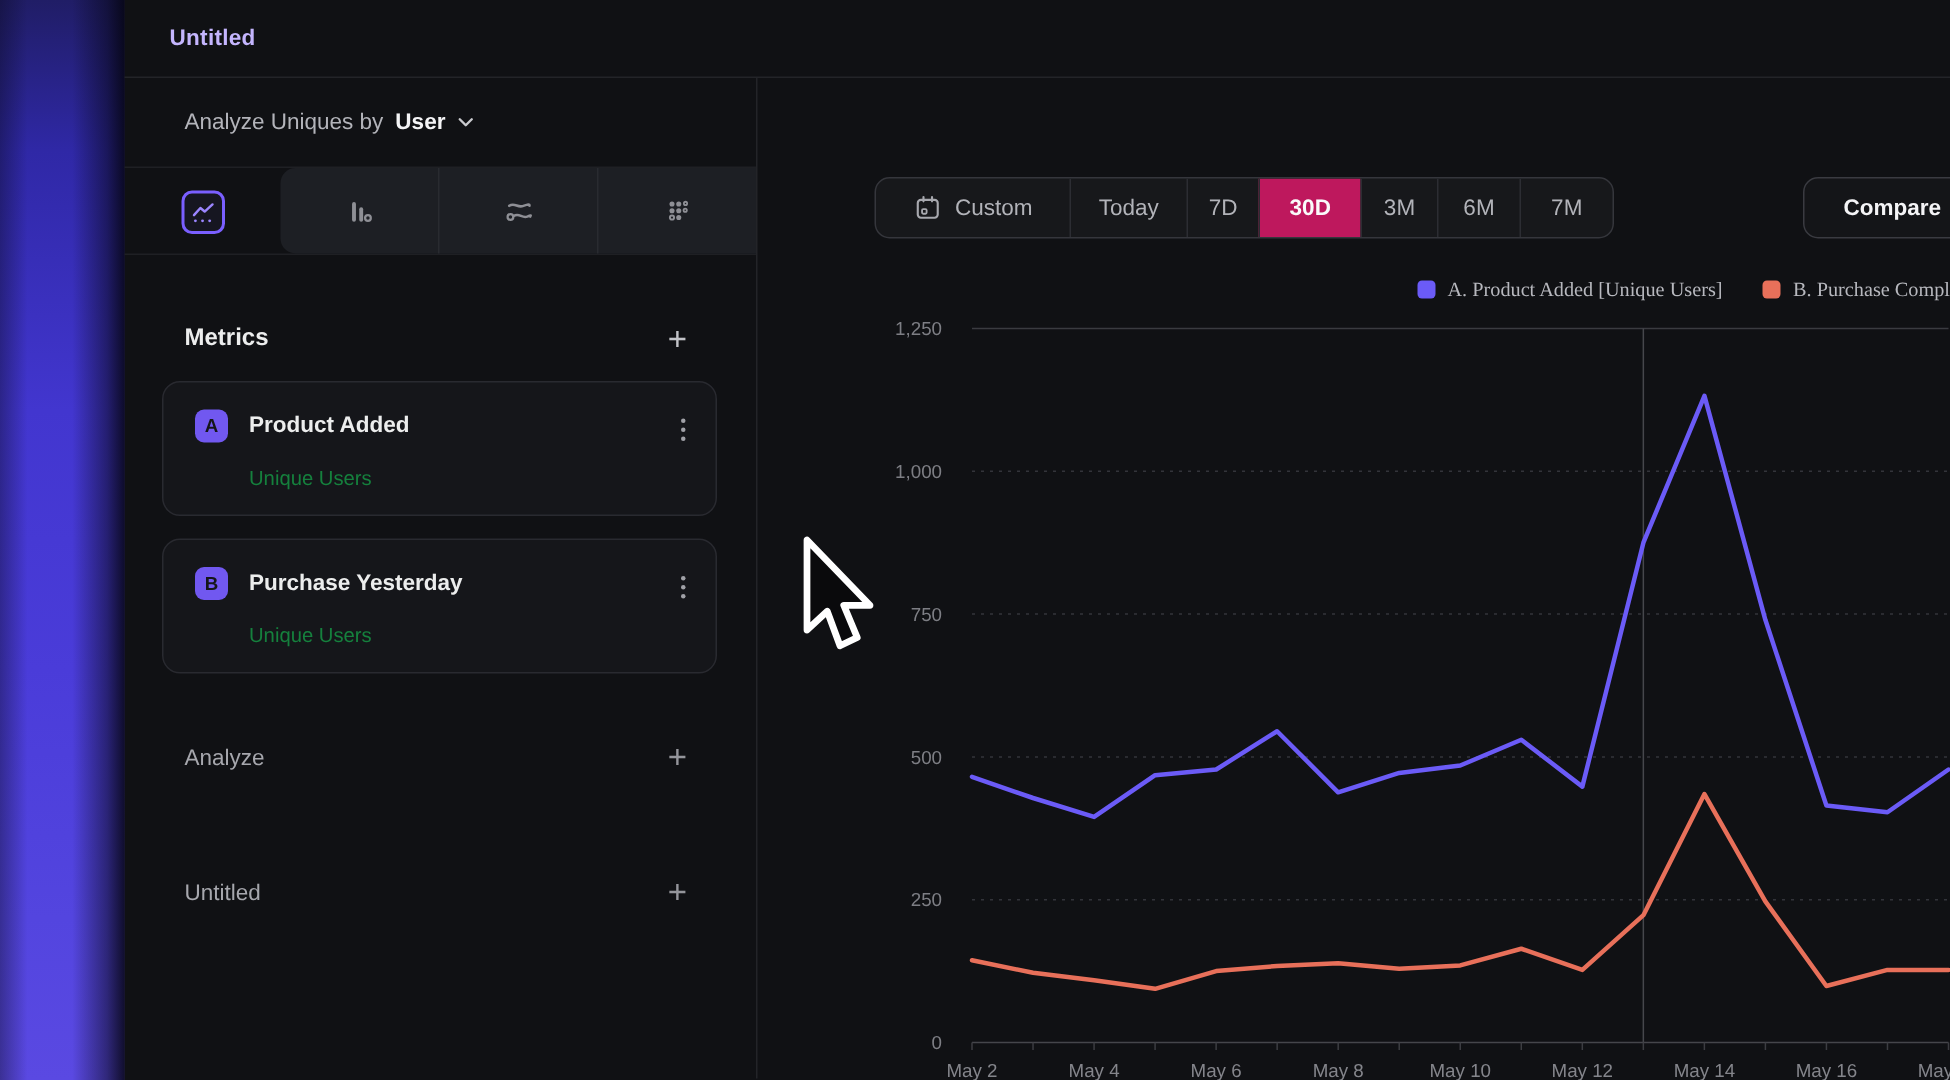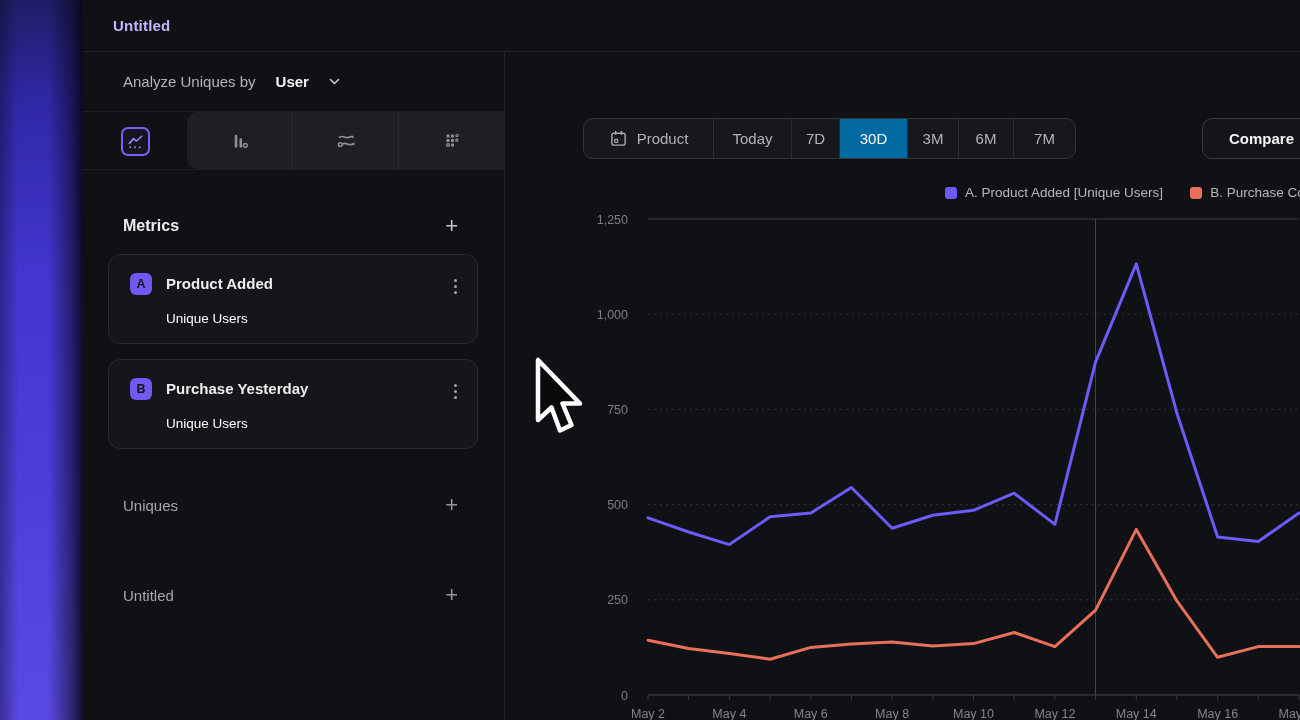--- a/index.html
+++ b/index.html
@@ -14,21 +14,21 @@
 
   .app { position:absolute; left:83px; top:0; width:1217px; height:720px; background:#101114; }
 
   .topbar { height:52px; border-bottom:1px solid #232428; display:flex; align-items:center; padding-left:30px; }
   .window-title { font-size:15px; font-weight:700; color:#c4b5fd; letter-spacing:.2px; }
 
   .content { display:flex; height:667px; }
   .sidebar { width:422px; min-width:422px; border-right:1px solid #232428; }
   .main { flex:1; position:relative; }
 
-  .analyze-row { height:60px; border-bottom:1px solid #1f2024; display:flex; align-items:center; padding-left:40px; gap:20px; }
+  .analyze-row { height:60px; border-bottom:1px solid #1f2024; display:flex; align-items:center; padding-left:40px; gap:8px; }
   .analyze-prefix { font-size:15px; color:#b3b4ba; }
   .analyze-value { font-size:15px; font-weight:700; color:#f4f4f6; }
 
   .tabs-row { height:58px; border-bottom:1px solid #1f2024; position:relative; }
   .active-tab { position:absolute; left:38px; top:15px; width:29px; height:29px; border:2px solid #7a5fff;
                 border-radius:7px; background:rgba(122,95,255,.06); display:flex; align-items:center; justify-content:center; }
   .inactive-group { position:absolute; left:104px; right:0; top:0; bottom:0; background:#1d1f24;
                     border-radius:10px 0 0 10px; display:flex; }
   .tab-cell { flex:1; display:flex; align-items:center; justify-content:center; }
   .tab-cell + .tab-cell { border-left:1px solid #292b30; }
@@ -38,41 +38,41 @@
   .metrics-title { font-size:16px; font-weight:700; color:#eceded; }
   .plus { font-size:22px; font-weight:300; color:#c2c3c8; line-height:20px; cursor:default; }
   .plus.dim { color:#94959b; }
 
   .metric-card { margin:16px 26px 0 25px; height:90px; border:1px solid #292a30; border-radius:12px;
                  background:#15161a; position:relative; }
   .metric-card + .metric-card { margin-top:15px; }
   .badge { position:absolute; left:21px; top:18px; width:22px; height:22px; border-radius:6px; background:#7158f0;
            color:#15161a; font-size:12.5px; font-weight:700; display:flex; align-items:center; justify-content:center; }
   .card-title { position:absolute; left:57px; top:20px; font-size:15px; font-weight:600; color:#eceded; }
-  .card-sub { position:absolute; left:57px; top:56px; font-size:13.5px; color:#ffffff; }
+  .card-sub { position:absolute; left:57px; top:56px; font-size:13.5px; color:#15803d; }
   .kebab { position:absolute; right:20px; top:24px; display:flex; flex-direction:column; gap:3px; }
   .kebab i { width:3px; height:3px; border-radius:50%; background:#a0a1a7; }
 
   .side-section { height:24px; }
   .side-section.filter { margin-top:44px; }
   .side-section.breakdown { margin-top:66px; }
   .section-label { font-size:15px; font-weight:500; color:#a6a7ad; }
 
   .range-group { position:absolute; left:78px; top:66px; height:41px; display:flex; border:1px solid #35363c;
                  border-radius:10px; background:#17181b; overflow:hidden; }
   .range-seg { display:flex; align-items:center; justify-content:center; gap:9px; font-size:15px; color:#b2b3b9; cursor:default; }
   .range-seg + .range-seg { border-left:1px solid #2c2d33; }
-  .range-seg.selected { background:#0369a1; color:#fafafa; font-weight:400; }
+  .range-seg.selected { background:#be185d; color:#fafafa; font-weight:700; }
 
   .compare-btn { position:absolute; left:697px; top:66px; height:41px; width:142px; border:1px solid #3a3b41;
                  border-radius:10px; background:#141518; color:#f4f4f6; font-size:15px; font-weight:700;
                  display:flex; align-items:center; padding-left:26px; }
 
   .legend { position:absolute; left:440px; top:133px; display:flex; gap:27px; white-space:nowrap; }
-  .legend-item { display:flex; align-items:center; gap:8px; font-size:13.5px; color:#b7b8be; }
+  .legend-item { display:flex; align-items:center; gap:8px; font-size:13.5px; color:#b7b8be;font-family:Liberation Serif, serif; }
   .swatch { width:12px; height:12px; border-radius:3px; }
 
   svg.chart { position:absolute; left:0; top:0; overflow:visible; }
   svg text { font-family:"Liberation Sans", sans-serif; }
 
   .cursor { position:absolute; left:533px; top:357px; z-index:20; }
 </style>
 </head>
 <body>
 
@@ -155,40 +155,40 @@
        <div class="card-sub">Unique Users</div>
        <div class="kebab">
               <i></i>
               <i></i>
               <i></i>
             </div>
           </div>
         </div>
 
       <div class="side-section filter">
-        <span class="section-label">Uniques</span>
+        <span class="section-label">Analyze</span>
         <span class="plus dim">+</span>
       </div>
 
       <div class="side-section breakdown">
         <span class="section-label">Untitled</span>
         <span class="plus dim">+</span>
       </div>
     </div>
 
     <div class="main">
       <div class="range-group" id="range-group">
           <div class="range-seg" style="width: 129px;">
             <svg width="19" height="19" viewBox="0 0 20 20">
     <rect x="3" y="4.5" width="14" height="12.5" rx="2.2" fill="none" stroke="#a7a8ae" stroke-width="1.5"></rect>
     <line x1="7" y1="2.5" x2="7" y2="5.5" stroke="#a7a8ae" stroke-width="1.5" stroke-linecap="round"></line>
     <line x1="13" y1="2.5" x2="13" y2="5.5" stroke="#a7a8ae" stroke-width="1.5" stroke-linecap="round"></line>
     <rect x="6" y="11" width="3.2" height="3.2" rx="0.8" fill="none" stroke="#a7a8ae" stroke-width="1.3"></rect>
   </svg>
-            <span>Product</span>
+            <span>Custom</span>
           </div>
           <div class="range-seg" style="width: 78px;">
             <span>Today</span>
           </div>
           <div class="range-seg" style="width: 48px;">
             <span>7D</span>
           </div>
           <div class="range-seg selected" style="width: 68px;">
             <span>30D</span>
           </div>

